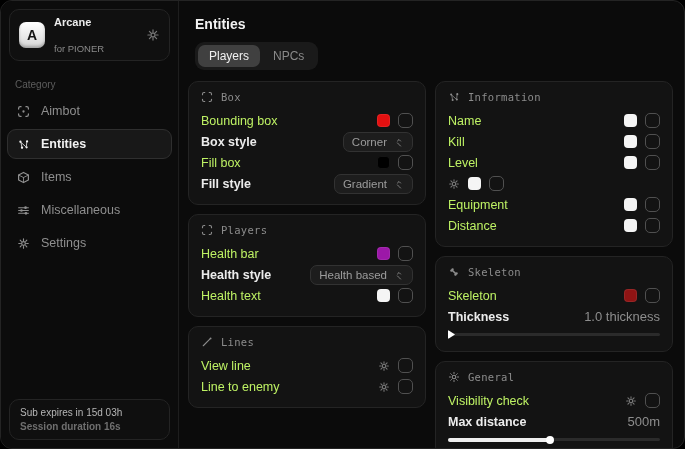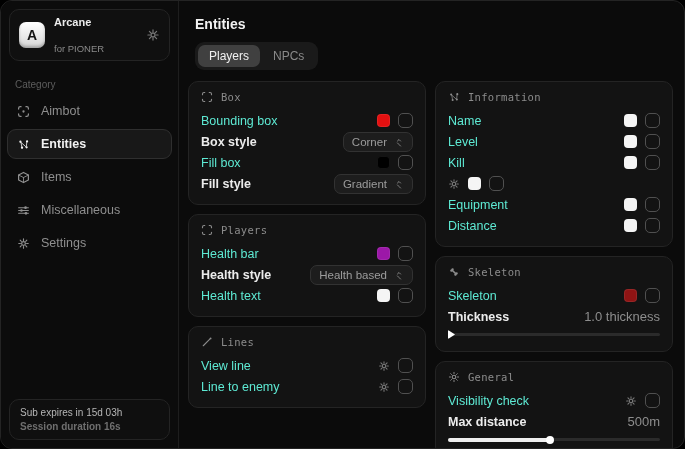--- a/index.html
+++ b/index.html
@@ -42,21 +42,21 @@
   .columns { display:flex; gap:9px; align-items:flex-start; }
   .col { flex:1; display:flex; flex-direction:column; gap:9px; min-width:0; }
   .panel { background:#131313; border:1px solid #242424; border-radius:10px; padding:9px 12px 10px; }
   .panel-header { display:flex; align-items:center; gap:8px; margin-bottom:7px;
                   color:#8c8c8c; font-family:"DejaVu Sans Mono", monospace;
                   font-size:10.5px; letter-spacing:.3px; }
   .picon { display:flex; }
   .picon svg { width:12px; height:12px; }
   .row { display:flex; align-items:center; min-height:21px; }
   .row + .row { margin-top:0; }
-  .row-label { flex:1; font-size:12.5px; color:#5eead4; white-space:nowrap; overflow:hidden; }
+  .row-label { flex:1; font-size:12.5px; color:#bef264; white-space:nowrap; overflow:hidden; }
   .row-label.emphasis { color:#ececec; font-weight:600; }
   .controls { display:flex; align-items:center; gap:8px;justify-content:center; }
   .swatch { width:13px; height:13px; border-radius:4px; cursor:pointer;
             box-shadow:inset 0 0 0 1px rgba(255,255,255,.08); }
   .checkbox { width:15px; height:15px; border-radius:5px; border:1.5px solid #505050;
               cursor:pointer; flex:none; }
   .dropdown { display:flex; align-items:center; gap:7px; background:#1d1d1d;
               border:1px solid #323232; border-radius:7px; padding:2px 8px;
               font-size:11.5px; color:#9c9c9c; cursor:pointer; min-height:20px; }
   .unfold { display:flex; color:#8a8a8a; }
@@ -296,28 +296,28 @@
               <span>Information</span>
             </div>
             <div class="row">
               <span class="row-label">Name</span>
               <span class="controls">
                 <span class="swatch" style="background:#f5f5f5"></span>
                 <span class="checkbox"></span>
               </span>
             </div>
             <div class="row">
+              <span class="row-label">Kill</span>
+              <span class="controls">
+                <span class="swatch" style="background:#f5f5f5"></span>
+                <span class="checkbox"></span>
+              </span>
+            </div>
+            <div class="row">
               <span class="row-label">Level</span>
-              <span class="controls">
-                <span class="swatch" style="background:#f5f5f5"></span>
-                <span class="checkbox"></span>
-              </span>
-            </div>
-            <div class="row">
-              <span class="row-label">Kill</span>
               <span class="controls">
                 <span class="swatch" style="background:#f5f5f5"></span>
                 <span class="checkbox"></span>
               </span>
             </div>
             <div class="row">
               <span class="controls">
                 <span class="mini-gear">
                   <svg viewBox="0 0 16 16" fill="none" stroke="currentColor" stroke-width="1.5" stroke-linecap="round" stroke-linejoin="round">
                     <circle cx="8" cy="8" r="2.3"></circle>

